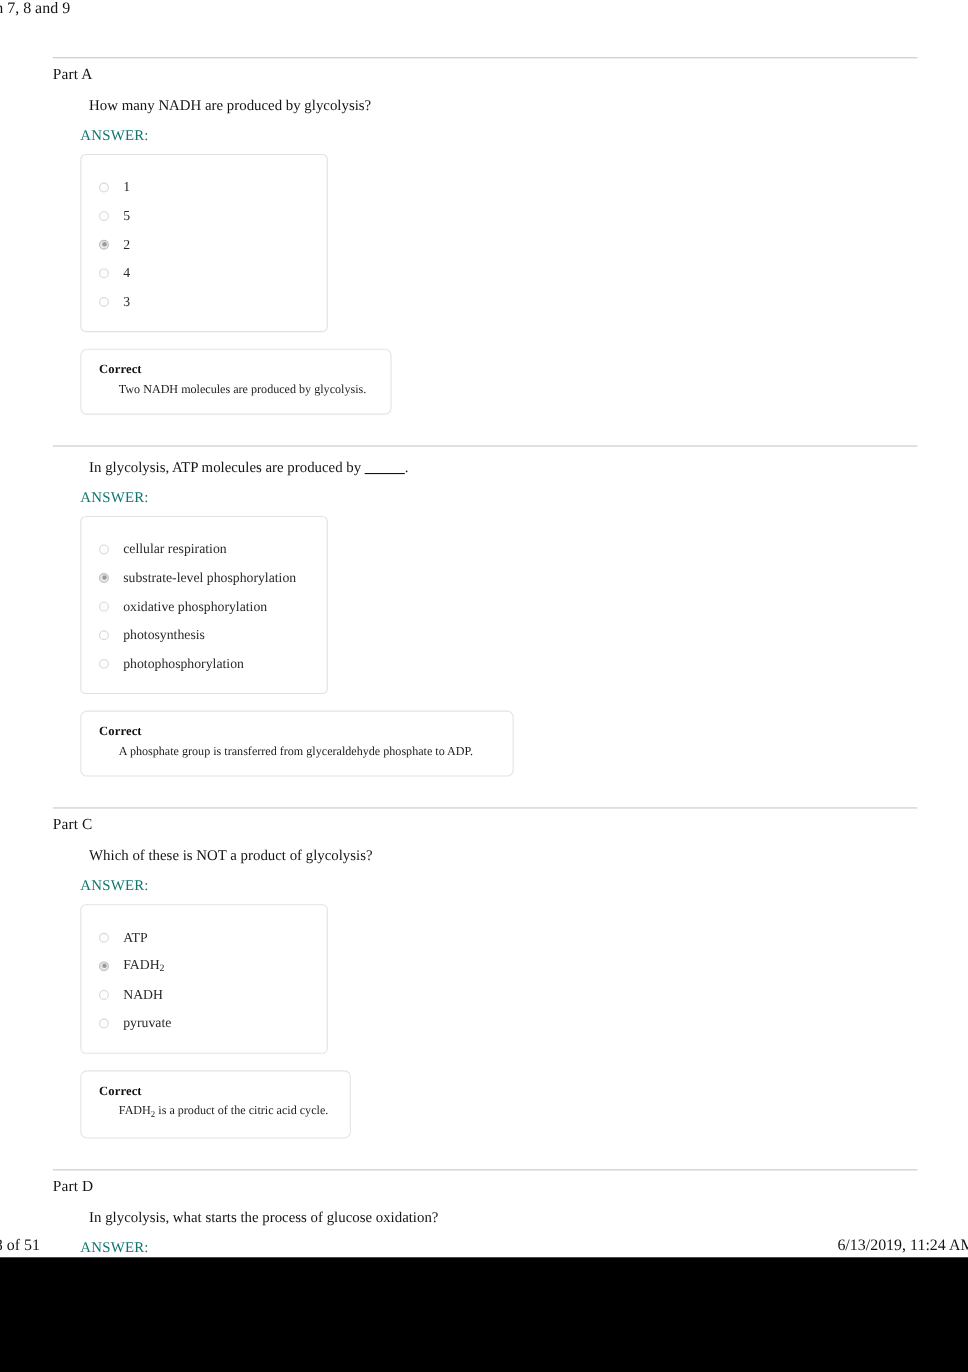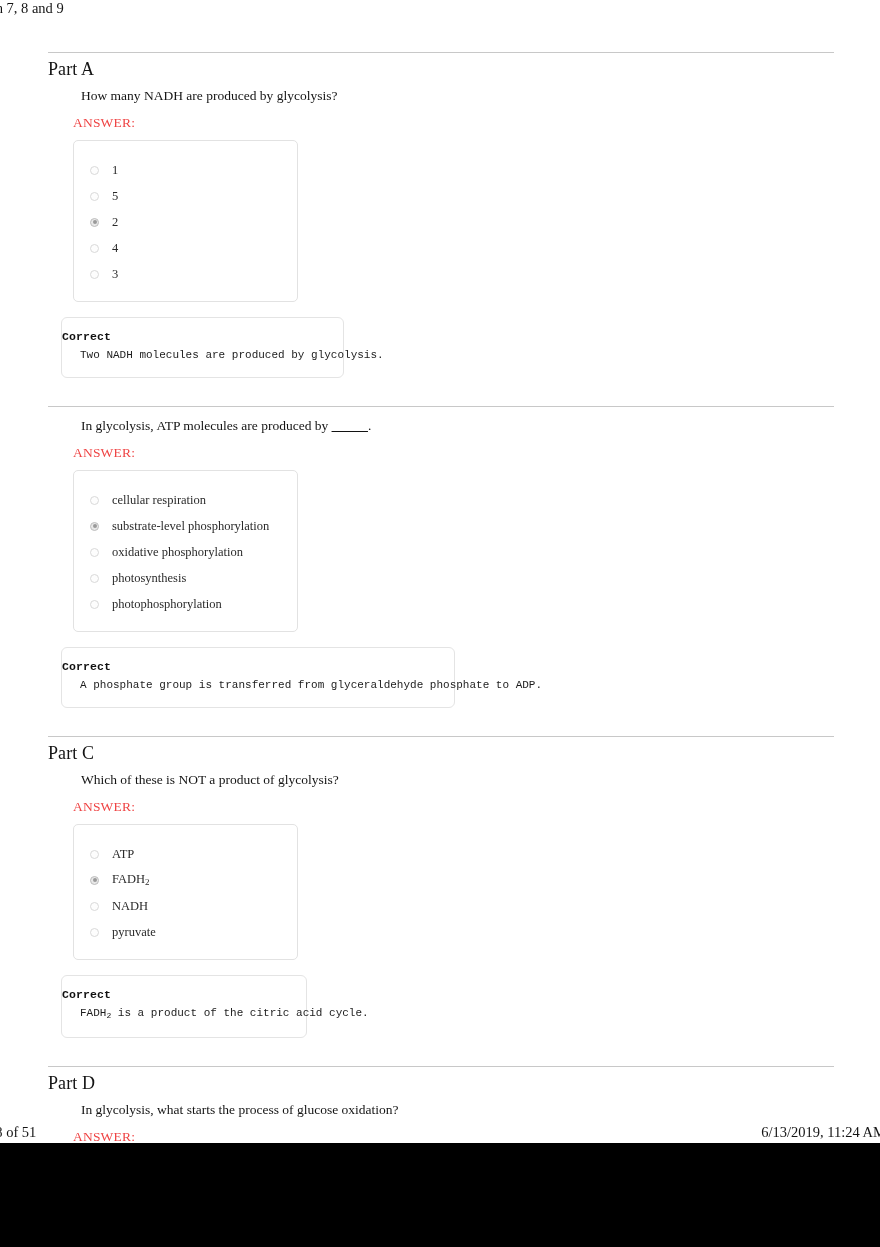--- a/index.html
+++ b/index.html
@@ -48,21 +48,21 @@
   .part-block { position: relative; }
 
   .part-rule {
     height: 0;
     border-top: 1px solid #c8c8c8;
     width: 786px;
     margin: 0;
   }
 
   .part-label {
-    font-size: 18px;
+    font-size: 14px;
     line-height: 16px;
     margin-top: 8px;
     margin-bottom: 0;
     color: #141414;
     letter-spacing: .1px;
   }
 
   .qtext {
     font-size: 13.5px;
     line-height: 16px;
@@ -75,21 +75,21 @@
     text-decoration: underline;
     letter-spacing: .5px;
     font-style: italic;
   }
 
   .answer-label {
     font-size: 13.5px;
     line-height: 16px;
     margin-left: 25px;
     margin-top: 11px;
-    color: #ef4444;
+    color: #0f766e;
     letter-spacing: .2px;
   }
 
   
   .options-box {
     margin-left: 25px;
     margin-top: 9px;
     border: 1px solid #e2e2e2;
     border-radius: 5px;
     background: #fff;
@@ -137,28 +137,28 @@
     color: #2a2a2a;
     white-space: nowrap;
   }
   .option-label sub {
     font-size: 9px;
     vertical-align: -2px;
   }
 
   
   .feedback-box {
-    margin-left: 13px;
+    margin-left: 25px;
     margin-top: 15px;
     border: 1px solid #e4e4e4;
     border-radius: 6px;
     background: #fff;
     box-sizing: border-box;
-    padding: 12px 14px 14px 0;
-    font-family: Liberation Mono, monospace;
+    padding: 12px 14px 14px 16px;
+    font-family: Liberation Serif, serif;
   }
   .feedback-title {
     font-size: 11.5px;
     font-weight: bold;
     color: #111;
     letter-spacing: .1px;
     margin: 0 0 5px 0;
   }
   .feedback-text {
     font-size: 11px;

